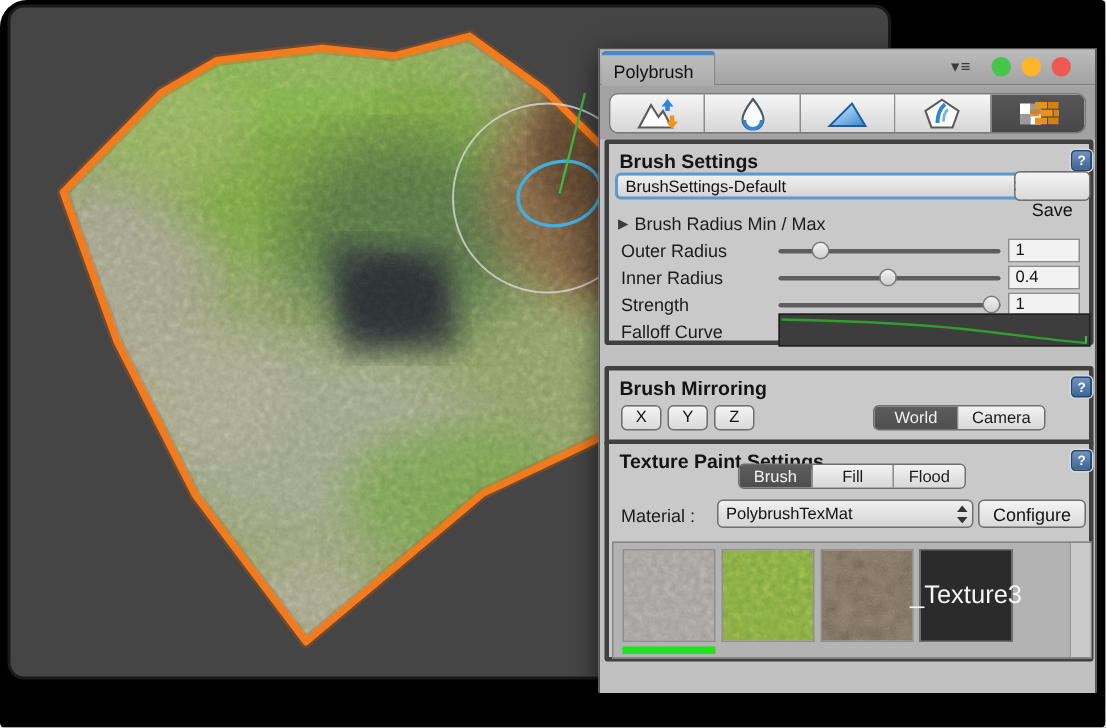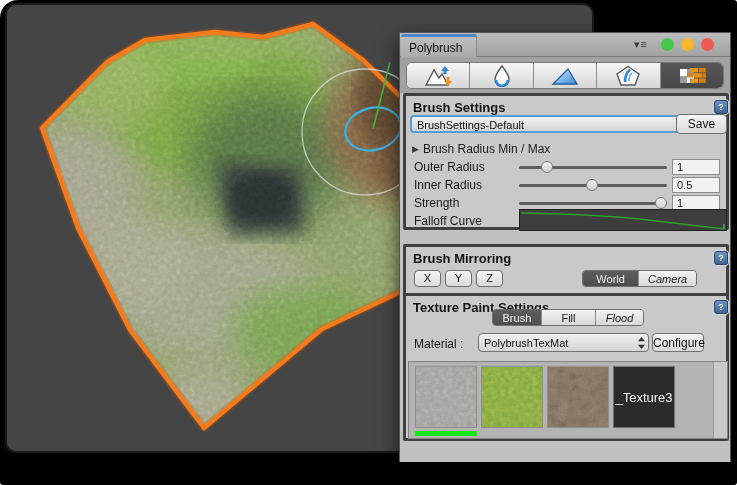--- a/index.html
+++ b/index.html
@@ -67,30 +67,30 @@
             border:1px solid #8d8d8d; font-size:11px; color:#111; padding:1px 0 0 4px; }
 
   .curvebox { position:absolute; left:113px; top:113px; width:208px; height:22px;
               background:#3d3d3d; border:1px solid #1f1f1f; }
 
   .axisbtn { width:27px; height:17px; top:23px; font-size:11px; padding-top:1px; }
 
   .seg { position:absolute; display:flex; border:1px solid #6f6f6f; border-radius:4px; overflow:hidden; }
   .seg .seg-item { display:flex; align-items:center; justify-content:center; font-size:11px;
                    color:#1a1a1a; background:linear-gradient(#f2f2f2,#d8d8d8); border-right:1px solid #8d8d8d; }
-  .seg .seg-item:last-child { border-right:none;font-style:italic; }
+  .seg .seg-item:last-child { border-right:none; }
   .seg .seg-item.on { background:linear-gradient(#5d5d5d,#4e4e4e); color:#f2f2f2; }
 
   .mat-label { position:absolute; left:8px; top:41px; font-size:12px; color:#1a1a1a; }
 
   .swatch-well { position:absolute; left:2px; top:65px; width:320px; height:78px;
                  background:#b3b3b3; border:1px solid #848484; }
   .scrollstrip { position:absolute; left:304px; top:0; width:14px; height:76px; background:#cacaca; border-left:1px solid #9a9a9a; }
   .swatch { position:absolute; top:4px; width:62px; height:62px; border:1px solid #8f8f8f; }
-  .swatch.dark { background:#2b2b2b; border:1px solid #6e6e6e; color:#f5f5f5; font-size:13px;
+  .swatch.dark { background:#2b2b2b; border:1px solid #6e6e6e; color:#f5f5f5; font-size:17px;
                  display:flex; align-items:center; justify-content:center; }
   .selbar { position:absolute; left:6px; top:69px; width:62px; height:5px; background:#19e619; }
 </style>
 </head>
 <body>
 
 <svg style="position:absolute;width:0;height:0" aria-hidden="true">
   <defs>
     <filter id="gFine" x="0%" y="0%" width="100%" height="100%">
       <feTurbulence type="fractalNoise" baseFrequency="0.9" numOctaves="2" seed="3" stitchTiles="stitch"></feTurbulence>
@@ -230,35 +230,35 @@
 
         <div class="dropdown" style="left:4px; top:19px; width:278px;align-items:flex-end;">
           <span class="dd-text">BrushSettings-Default</span>
           <span class="dd-arrows">
             <svg width="9" height="14" viewBox="0 0 9 14">
                 <path d="M4.5,1 L8,5.3 L1,5.3 Z" fill="#333"></path>
                 <path d="M4.5,13 L1,8.7 L8,8.7 Z" fill="#333"></path>
               </svg>
           </span>
         </div>
-        <div class="btn" style="left:270px; top:18px; width:51px; height:20px; padding-top:2px;">Save</div>
+        <div class="btn" style="left:270px; top:18px; width:51px; height:20px; padding-top:18px;">Save</div>
 
         <div class="foldout">
           <span class="tri">▶</span><span>Brush Radius Min / Max</span>
         </div>
 
         <div class="srow-label" style="top:64px;">Outer Radius</div>
         <div class="track" style="top:70px;"></div>
         <div class="knob" style="left:135px; top:65px;"></div>
         <div class="valbox" style="top:63px;">1</div>
 
         <div class="srow-label" style="top:82px;">Inner Radius</div>
         <div class="track" style="top:88px;"></div>
         <div class="knob" style="left:180px; top:83px;"></div>
-        <div class="valbox" style="top:81px;">0.5</div>
+        <div class="valbox" style="top:81px;">0.4</div>
 
         <div class="srow-label" style="top:100px;">Strength</div>
         <div class="track" style="top:106px;"></div>
         <div class="knob" style="left:249px; top:101px;"></div>
         <div class="valbox" style="top:99px;">1</div>
 
         <div class="srow-label" style="top:118px;">Falloff Curve</div>
         <div class="curvebox">
           <svg width="206" height="20" viewBox="0 0 206 20">
             <path d="M1,3 C55,4 105,7 137,11 C167,14.5 192,18 204,18.6" fill="none" stroke="#2f9e2f" stroke-width="1.6"></path>
@@ -294,21 +294,21 @@
         <div class="mat-label">Material :</div>
         <div class="dropdown plain" style="left:72px; top:37px; width:171px; height:19px;">
           <span class="dd-text">PolybrushTexMat</span>
           <span class="dd-arrows">
             <svg width="9" height="14" viewBox="0 0 9 14">
                 <path d="M4.5,1 L8,5.3 L1,5.3 Z" fill="#333"></path>
                 <path d="M4.5,13 L1,8.7 L8,8.7 Z" fill="#333"></path>
               </svg>
           </span>
         </div>
-        <div class="btn" style="left:246px; top:37px; width:52px; height:19px; padding-top:2px;">Configure</div>
+        <div class="btn" style="left:246px; top:37px; width:72px; height:19px; padding-top:2px;">Configure</div>
 
         <div class="swatch-well">
           <div class="swatch" style="left:6px;">
             <svg width="60" height="60">
                 <rect width="60" height="60" fill="#a7a4a0"></rect>
               <rect width="60" height="60" filter="url(#gMid)" opacity="0.5" style="mix-blend-mode:overlay"></rect>
               <rect width="60" height="60" filter="url(#gFine)" opacity="0.2" style="mix-blend-mode:multiply"></rect>
               </svg>
           </div>
           <div class="swatch" style="left:72px;">

